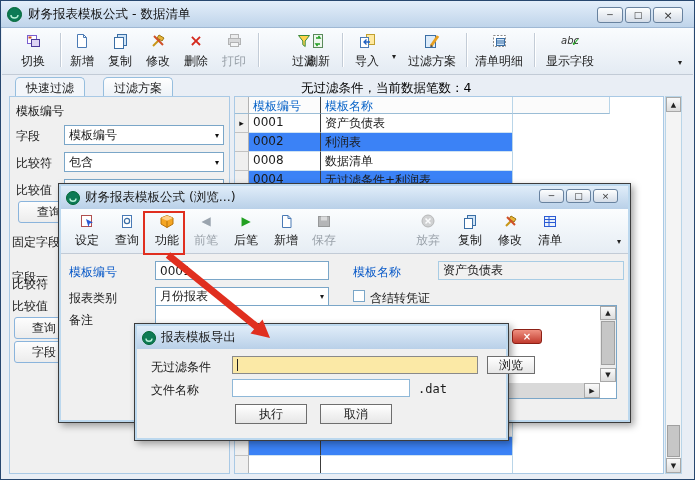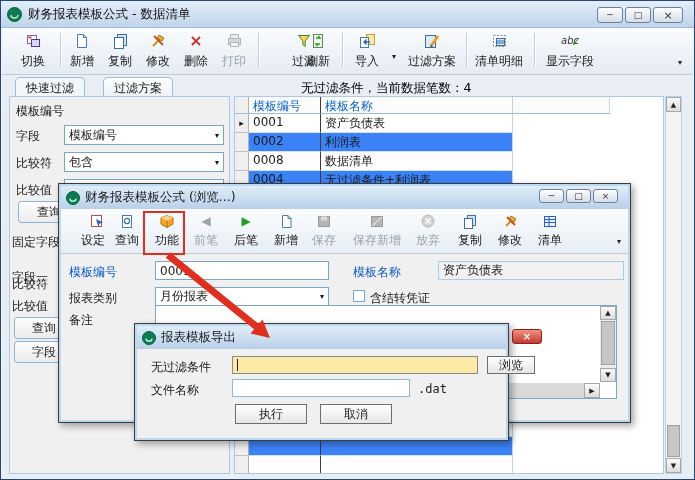--- a/index.html
+++ b/index.html
@@ -362,21 +362,21 @@
         <span>─</span>
       </div>
     <div class="winbtn" style="left:507px;top:5px;width:25px;height:14px;">
         <span>□</span>
       </div>
     <div class="winbtn" style="left:534px;top:5px;width:25px;height:14px;">
         <span>×</span>
       </div>
 
     <div class="btb">
-      <div class="bbtn" style="left:8px;width:36px;align-items:flex-end;">
+      <div class="bbtn" style="left:8px;width:36px;">
         <span class="ic">
             <svg width="16" height="15">
               <rect x="2.5" y="1.5" width="10" height="11" fill="#fff" stroke="#b05050"></rect>
               <path d="M7 5l7 3.5-3.4 1L9.5 13z" fill="#2a5ad4"></path>
             </svg>
           </span>
         <span class="lbl">设定</span>
       </div>
       <div class="bbtn" style="left:48px;width:36px;">
         <span class="ic">
@@ -415,29 +415,20 @@
         <span class="lbl">新增</span>
       </div>
       <div class="bbtn dis" style="left:246px;width:34px;">
         <span class="ic">
             <svg width="14" height="13">
               <rect x="1.5" y="1.5" width="11" height="10" fill="#8a8a8a" stroke="#5a5a5a"></rect>
               <rect x="4" y="1.5" width="6" height="4" fill="#c8c8c8"></rect>
             </svg>
           </span>
         <span class="lbl">保存</span>
-      </div>
-      <div class="bbtn dis" style="left:288px;width:56px;">
-        <span class="ic">
-            <svg width="14" height="13">
-              <rect x="1.5" y="1.5" width="11" height="10" fill="#8a8a8a" stroke="#5a5a5a"></rect>
-              <line x1="2" y1="11" x2="12" y2="2" stroke="#c8c8c8" stroke-width="1.4"></line>
-            </svg>
-          </span>
-        <span class="lbl">保存新增</span>
       </div>
       <div class="bbtn dis" style="left:350px;width:34px;">
         <span class="ic">
             <svg width="14" height="14">
               <circle cx="7" cy="7" r="6" fill="#b8b8b8" stroke="#8a8a8a"></circle>
               <path d="M4.5 4.5l5 5m0-5l-5 5" stroke="#fff" stroke-width="1.5"></path>
             </svg>
           </span>
         <span class="lbl">放弃</span>
       </div>

